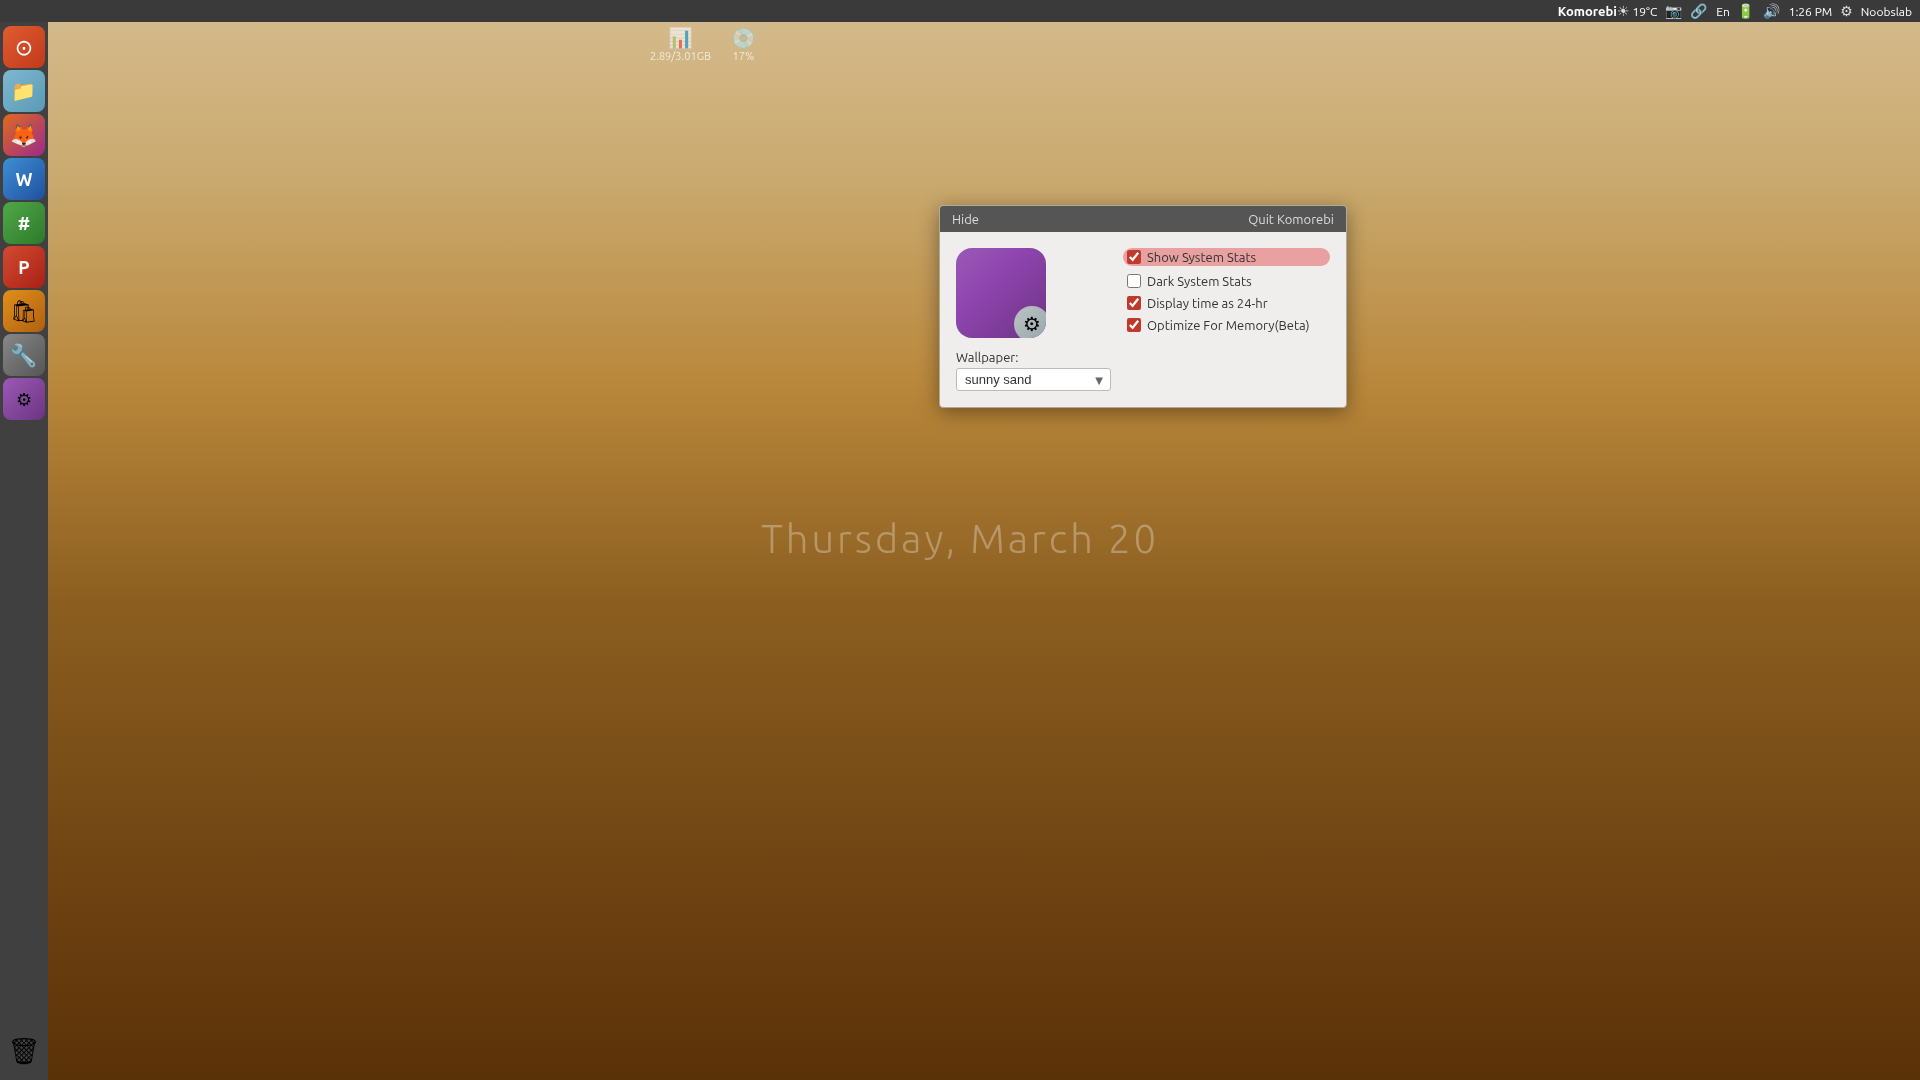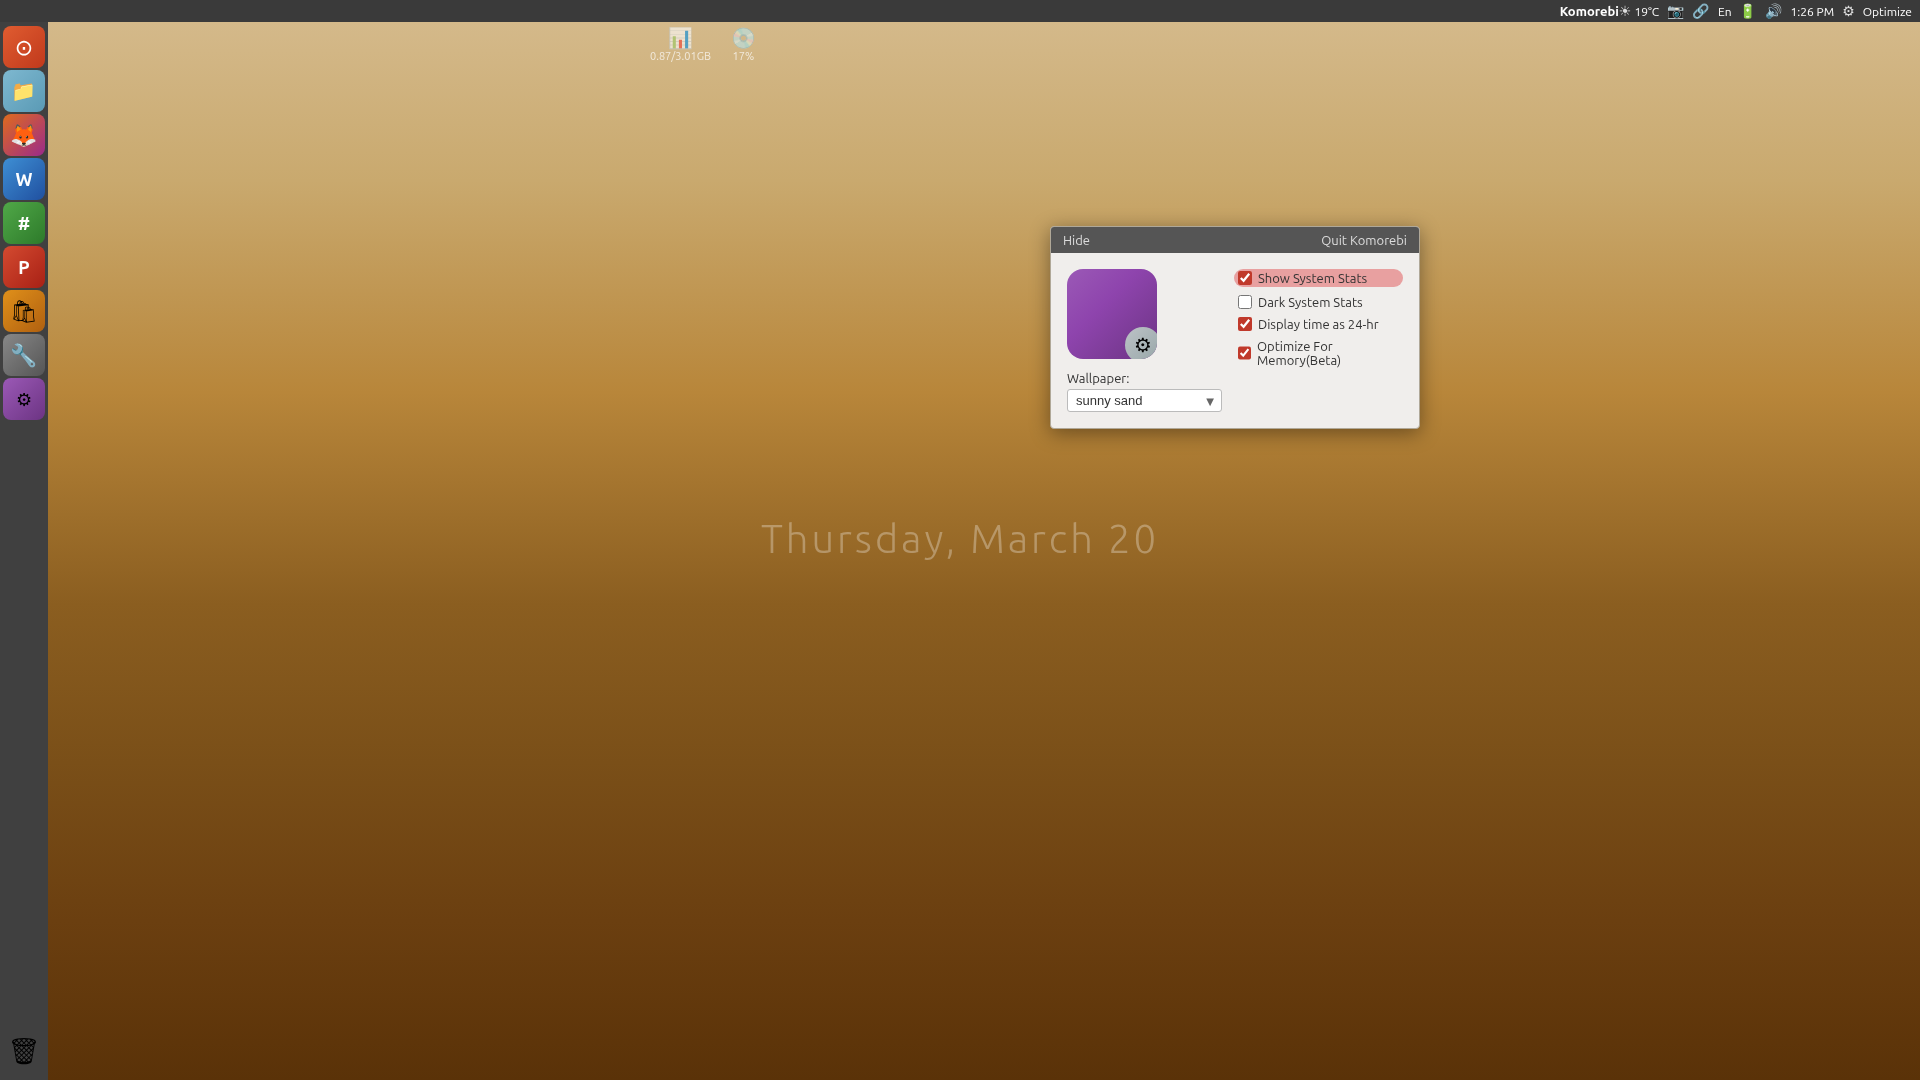--- a/index.html
+++ b/index.html
@@ -186,29 +186,28 @@
       display: flex;
       align-items: center;
       justify-content: center;
       cursor: pointer;
     }
 
     
     #komorebi-popup {
       position: absolute;
       top: 205px;
-      left: 1050px;
-      width: 370px;
+      left: 939px;
+      width: 408px;
       background: #f0eeec;
       border: 1px solid #b0a898;
       border-radius: 4px;
       box-shadow: 0 4px 20px rgba(0,0,0,0.4);
       z-index: 200;
       overflow: hidden;
-      margin-top: 21px;
     }
 
     #popup-header {
       background: #555555;
       padding: 6px 12px;
       display: flex;
       justify-content: space-between;
       align-items: center;
     }
 
@@ -354,21 +353,21 @@
     <span class="panel-item">
       <span class="panel-icon">🔋</span>
     </span>
     <span class="panel-item">
       <span class="panel-icon">🔊</span>
     </span>
     <span class="panel-item">1:26 PM</span>
     <span class="panel-item">
       <span class="panel-icon">⚙</span>
     </span>
-    <span class="panel-item">Optimize</span>
+    <span class="panel-item">Noobslab</span>
   </div>
 </div>
 
 <div id="desktop"></div>
 
 <div id="sidebar">
   <div class="dock-icon icon-ubuntu">
     <span style="color:white;font-size:22px;">⊙</span>
   </div>
   <div class="dock-icon icon-files">
@@ -399,21 +398,21 @@
 
 <div id="sidebar-bottom">
   <div class="trash-icon">
     <span style="font-size:26px;">🗑</span>
   </div>
 </div>
 
 <div id="system-stats">
   <div class="stat-item">
     <span class="stat-icon">📊</span>
-    <span>0.87/3.01GB</span>
+    <span>2.89/3.01GB</span>
   </div>
   <div class="stat-item">
     <span class="stat-icon">💿</span>
     <span>17%</span>
   </div>
 </div>
 
 <div id="clock-container">
   <div id="clock-date">Thursday, March 20</div>
 </div>

